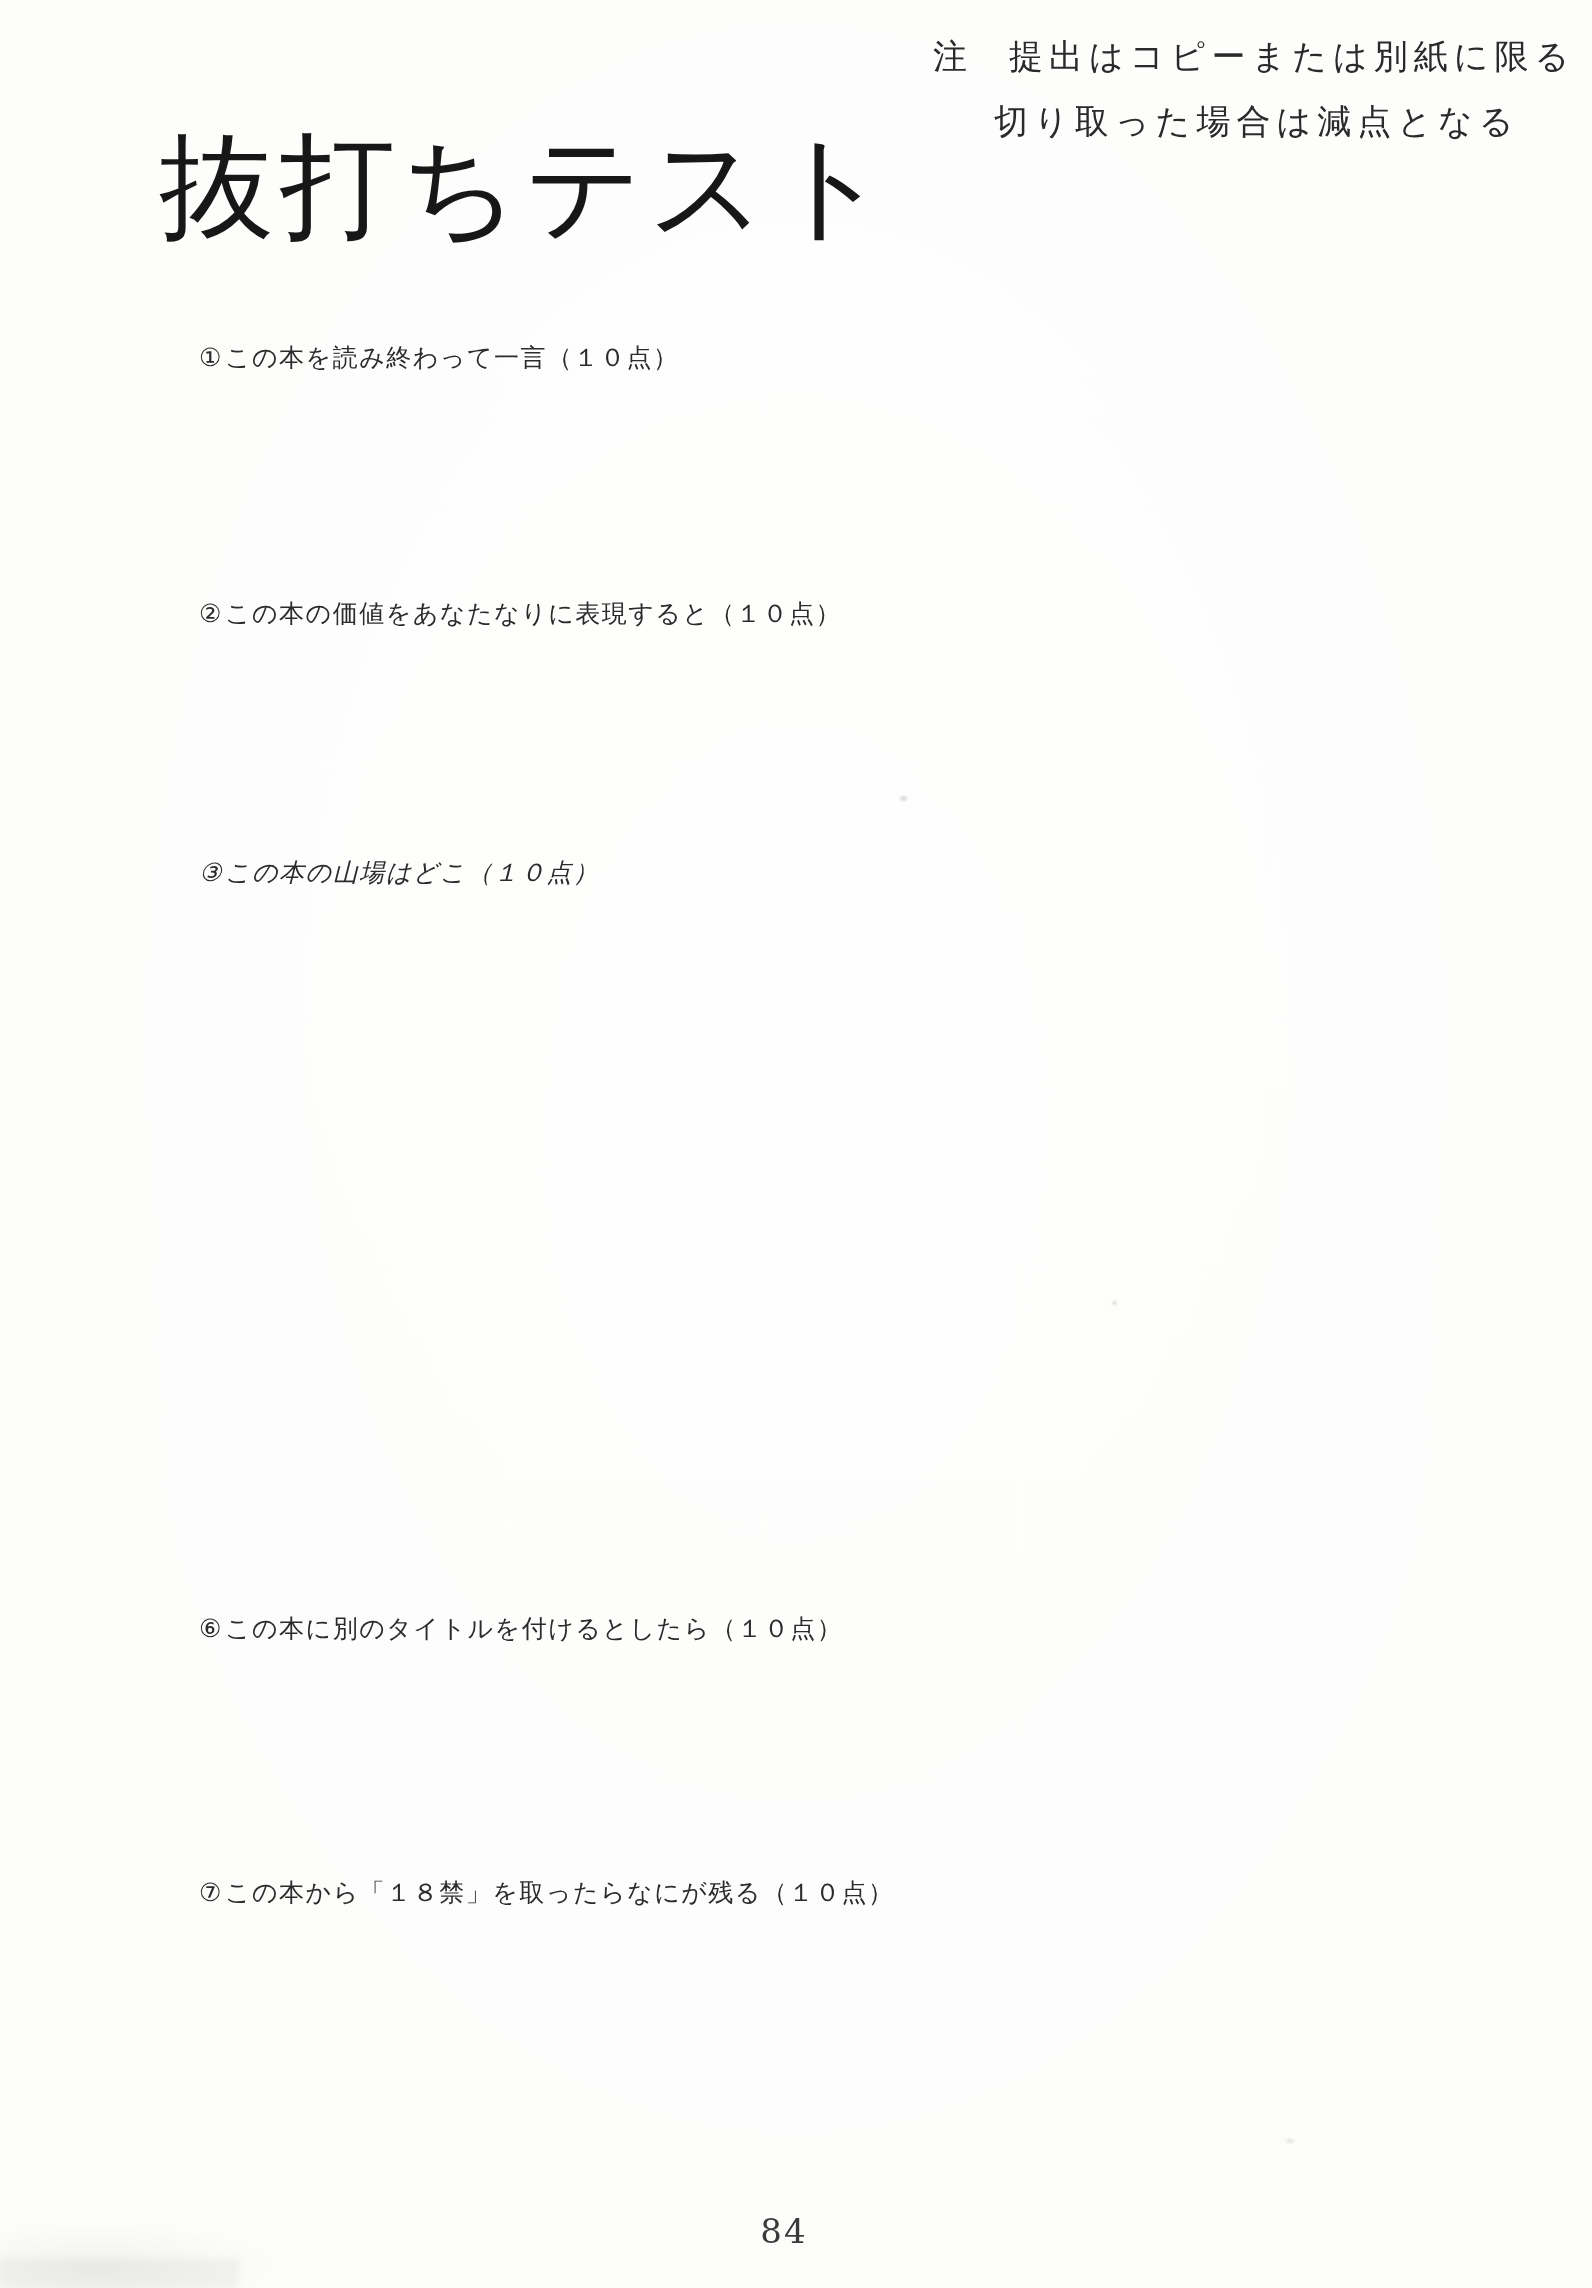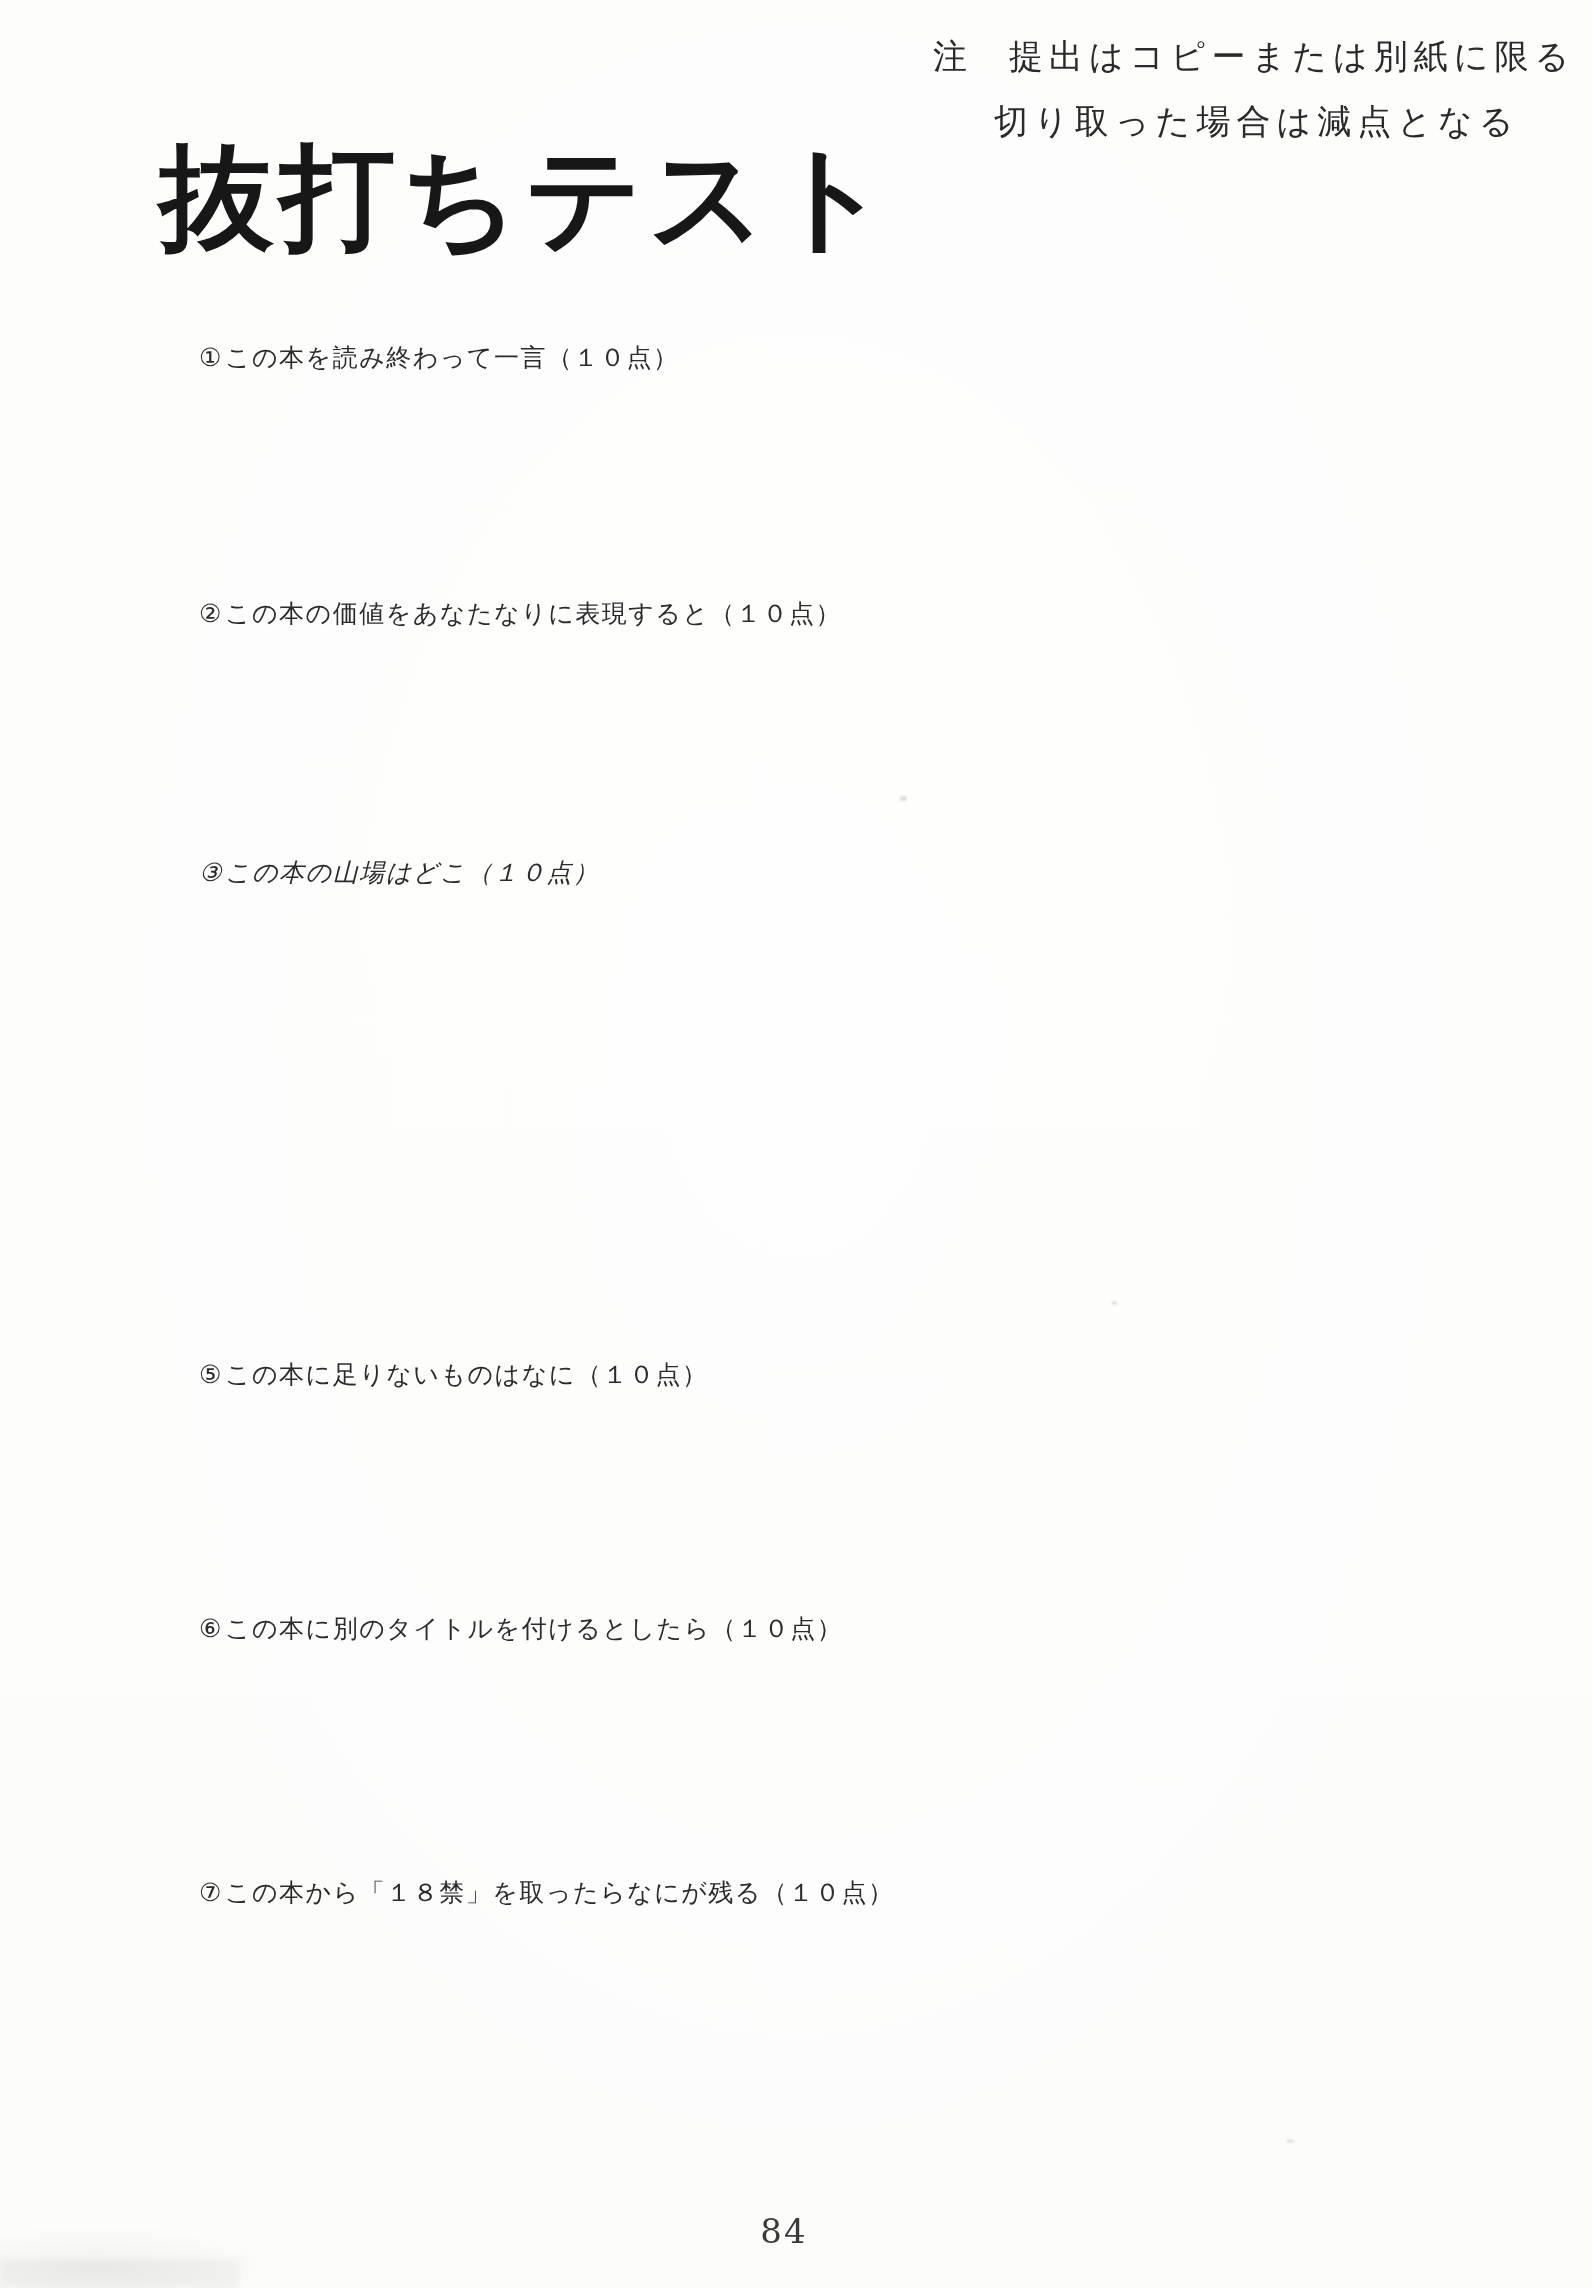--- a/index.html
+++ b/index.html
@@ -28,25 +28,25 @@
     font-size: 34px;
     letter-spacing: 6px;
     white-space: nowrap;
     color: #2a2a2a;
   }
   .note-line-1 { top: 34px;  left: 933px; }
   .note-line-2 { top: 99px;  left: 994px; }
   .note-marker { margin-right: 36px; }
   .page-title {
     position: absolute;
-    top: 121px;
+    top: 110px;
     left: 159px;
     font-size: 115px;
     letter-spacing: 6px;
-    font-weight: 700;
+    font-weight: 400;
     color: #171717;
     white-space: nowrap;
   }
   .submission-note {
     position: absolute;
     top: 212px;
     left: 914px;
     font-size: 34px;
     letter-spacing: 4px;
     white-space: nowrap;
@@ -118,23 +118,20 @@
 
   <div class="question q2">
     <span class="q-number">②</span><span>この本の価値をあなたなりに表現すると</span><span>（１０点）</span>
   </div>
 
   <div class="question q3">
     <span class="q-number">③</span><span>この本の山場はどこ</span><span>（１０点）</span>
   </div>
 
 
-  <div class="question q5">
-    <span class="q-number">⑤</span><span>この本に足りないものはなに</span><span>（１０点）</span>
-  </div>
 
   <div class="question q6">
     <span class="q-number">⑥</span><span>この本に別のタイトルを付けるとしたら</span><span>（１０点）</span>
   </div>
 
   <div class="question q7">
     <span class="q-number">⑦</span><span>この本から「１８禁」を取ったらなにが残る</span><span>（１０点）</span>
   </div>
 
   <div class="page-number">84</div>

